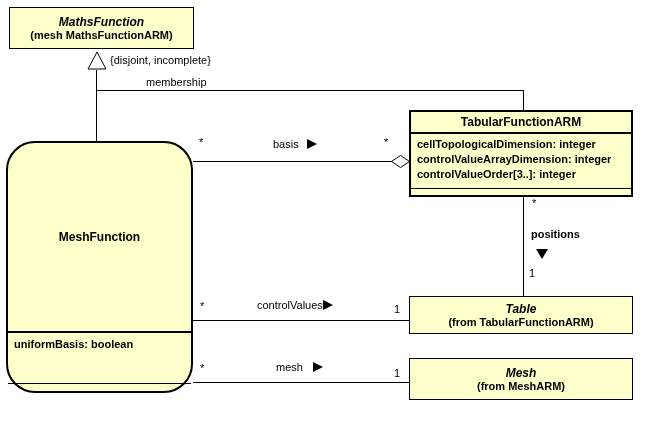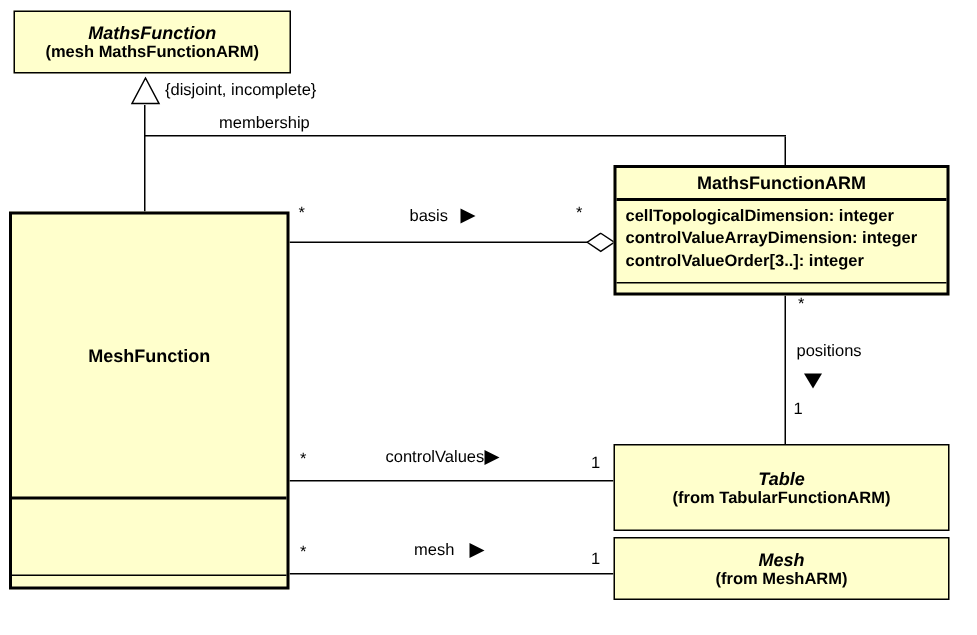--- a/index.html
+++ b/index.html
@@ -87,40 +87,41 @@
 
   <div class="cls" style="left:9px; top:7px; width:185px; height:42px;">
     <div class="name-c" style="flex:1 1 auto;">
       <div class="italic">MathsFunction</div>
       <div class="pkg">(mesh MathsFunctionARM)</div>
     </div>
   </div>
 
   <div class="cls thick" style="left:409px; top:110px; width:224px; height:87px;">
     <div class="name-c" style="flex:0 0 20px;">
-      <div>MathsFunctionARM</div>
+      <div>TabularFunctionARM</div>
     </div>
     <div class="attr-c">
       <div>cellTopologicalDimension: integer</div>
       <div>controlValueArrayDimension: integer</div>
       <div>controlValueOrder[3..]: integer</div>
     </div>
     <div class="empty-c" style="flex:0 0 6px;"></div>
   </div>
 
-  <div class="cls thick" style="left:6px; top:141px; width:187px; height:252px;">
+  <div class="cls thick" style="left:6px; top:141px; width:187px; height:252px;border-radius:29px;">
     <div class="name-c" style="flex:1 1 auto;">
       <div>MeshFunction</div>
     </div>
     <div class="attr-c" style="flex:0 0 46px; padding-top:4px;">
+      <div>uniformBasis: boolean</div>
     </div>
     <div class="empty-c" style="flex:0 0 7px;"></div>
   </div>
 
-  <div class="cls" style="left:409px; top:296px; width:224px; height:58px;">
+  <div class="cls" style="left:409px; top:296px; width:224px; height:38px;">
     <div class="name-c" style="flex:1 1 auto;">
       <div class="italic">Table</div>
       <div class="pkg">(from TabularFunctionARM)</div>
     </div>
   </div>
 
   <div class="cls" style="left:409px; top:358px; width:224px; height:42px;">
     <div class="name-c" style="flex:1 1 auto;">
       <div class="italic">Mesh</div>
       <div class="pkg">(from MeshARM)</div>
@@ -145,17 +146,17 @@
   <div class="lbl" style="left:394px; top:302px;">1</div>
 
   <div class="lbl" style="left:200px; top:361px;">*</div>
   <div class="lbl lblgroup" style="left:276px; top:360px; gap:10px;">
     <span>mesh</span>
     <span class="arrow-right"></span>
   </div>
   <div class="lbl" style="left:394px; top:366px;">1</div>
 
   <div class="lbl" style="left:532px; top:196px;">*</div>
-  <div class="lbl" style="left:531px; top:227px;">positions</div>
+  <div class="lbl" style="left:531px; top:227px;font-weight:bold;">positions</div>
   <div class="marker arrow-down" style="left:536px; top:249px;"></div>
   <div class="lbl" style="left:529px; top:266px;">1</div>
 
 </div>
 
 </body></html>

